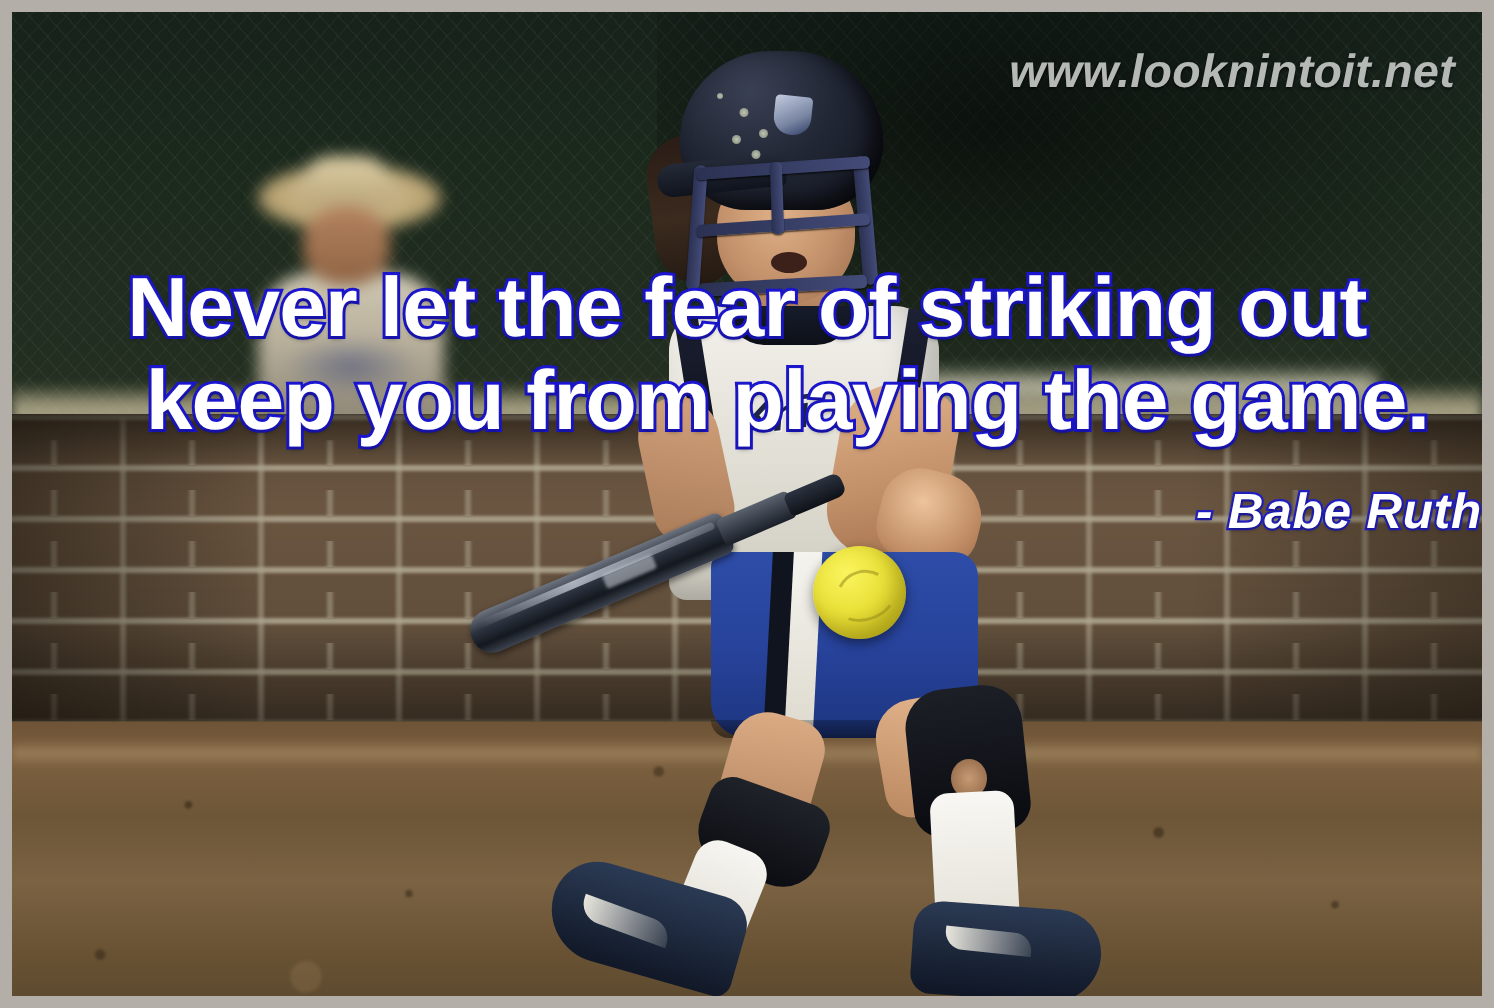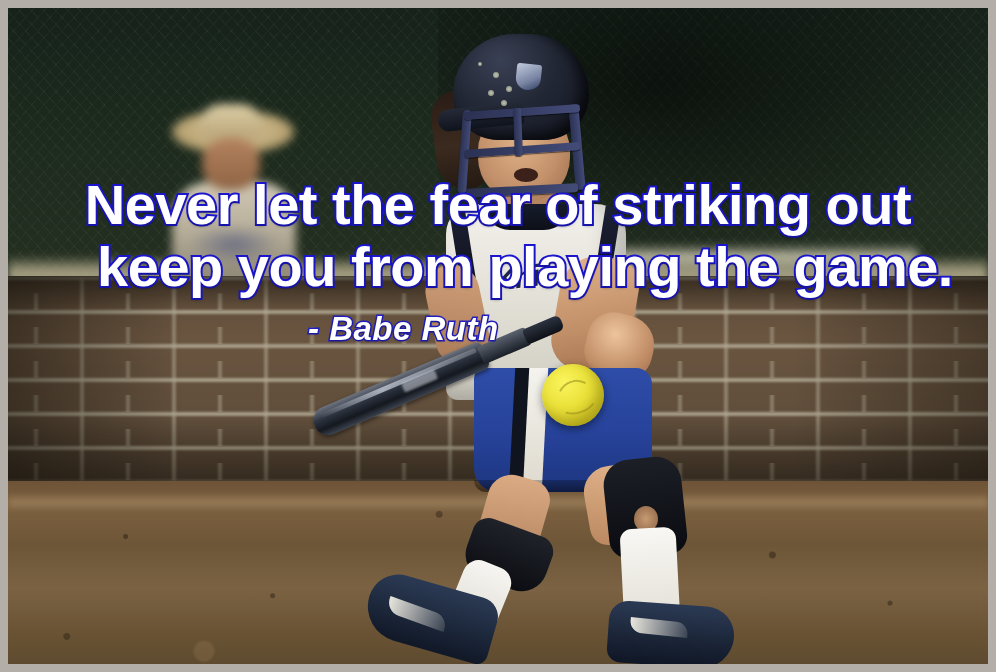--- a/index.html
+++ b/index.html
@@ -414,23 +414,23 @@
     text-shadow:
       0 0 2px #2a22dd,
       0 2px 3px rgba(0,0,0,.35);
     white-space: nowrap;
   }
   #line1 { position:absolute; left:0; top:166px; width:100%; }
   #line2 { position:absolute; left:0; top:228px; width:100%;margin-left:27px; }
 
   .attribution {
     position:absolute;
-    left:0; top:302px;
+    left:0; top:314px;
     width:100%;
-    text-align:left;
+    text-align:right;
     padding-left:300px;
     box-sizing:border-box;
     font-family: "Liberation Sans", sans-serif;
     font-weight: 700;
     font-style: italic;
     font-size: 33px;
     line-height: 38px;
     color:#ffffff;
     letter-spacing: 0.5px;
     -webkit-text-stroke: 3px #2320c4;
@@ -552,15 +552,16 @@
 
     <div class="ball"></div>
     <div class="ball-seam"></div>
 
     <div class="quote-block">
       <div id="line1" class="quote-line">Never let the fear of striking out</div>
       <div id="line2" class="quote-line">keep you from playing the game.</div>
       <div class="attribution">-  Babe Ruth</div>
     </div>
 
+    <div class="watermark">www.looknintoit.net</div>
 
   </div>
 </div>
 
 </body></html>

